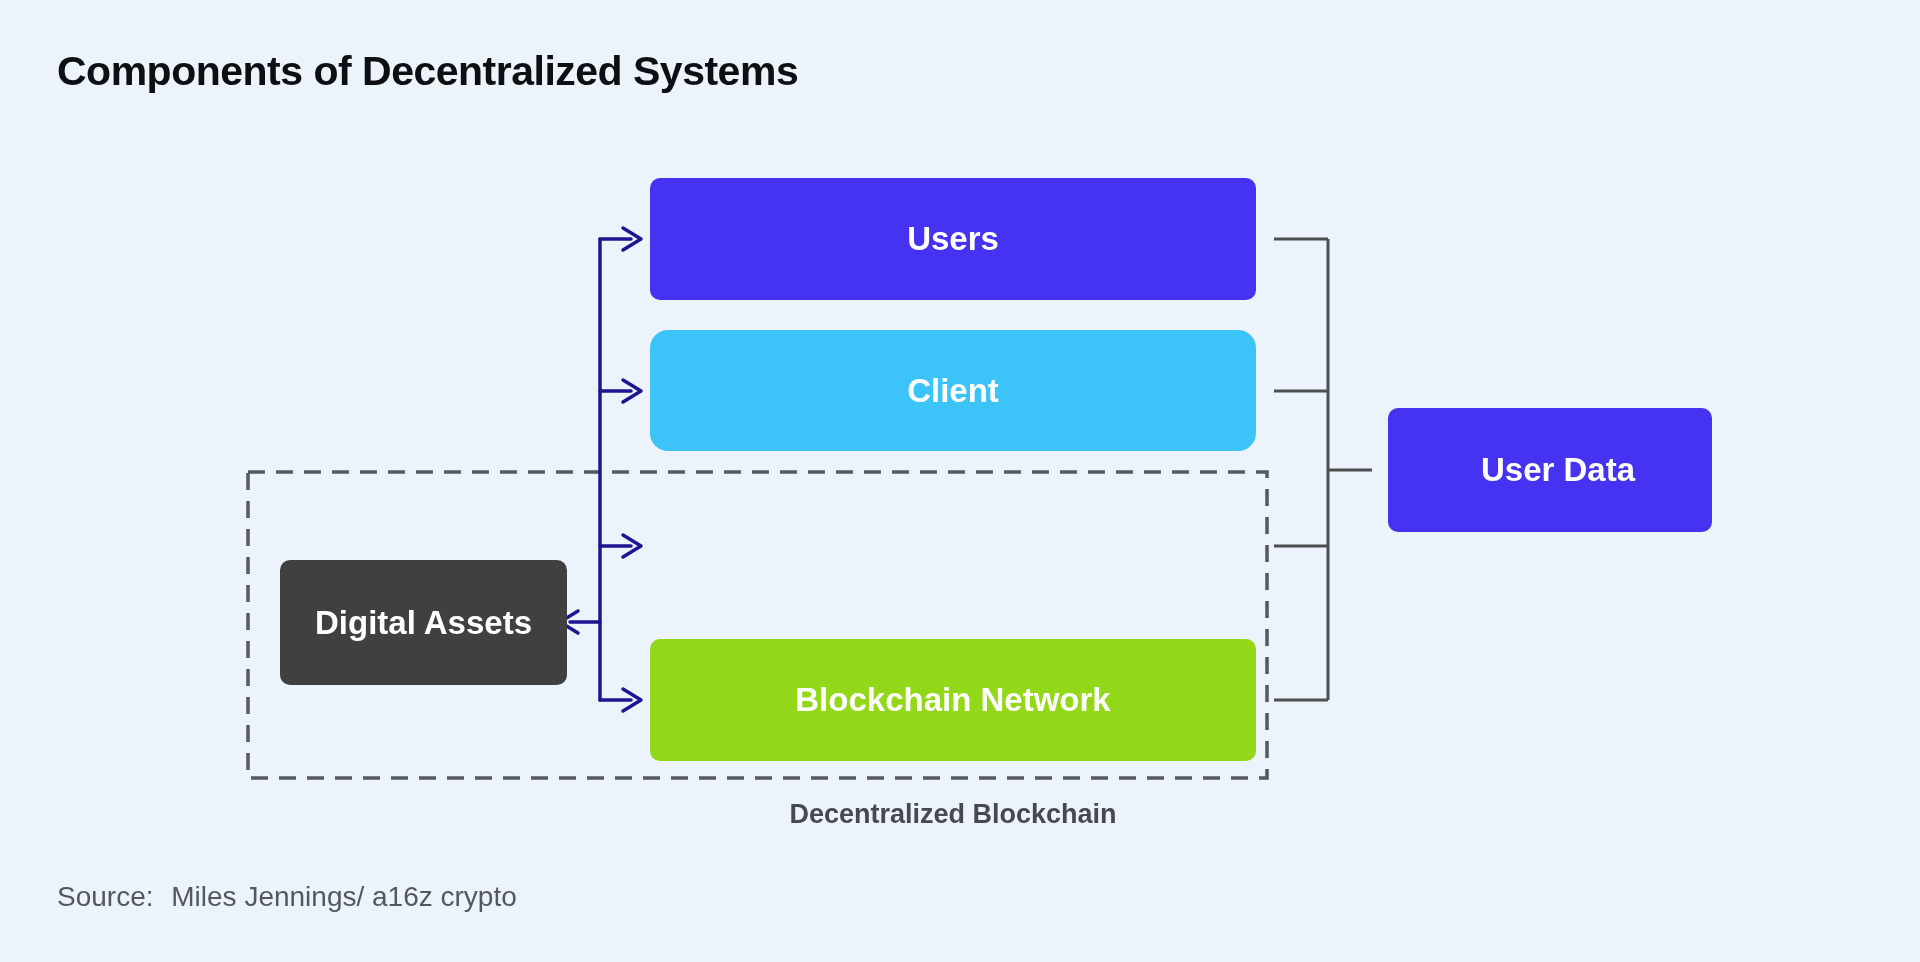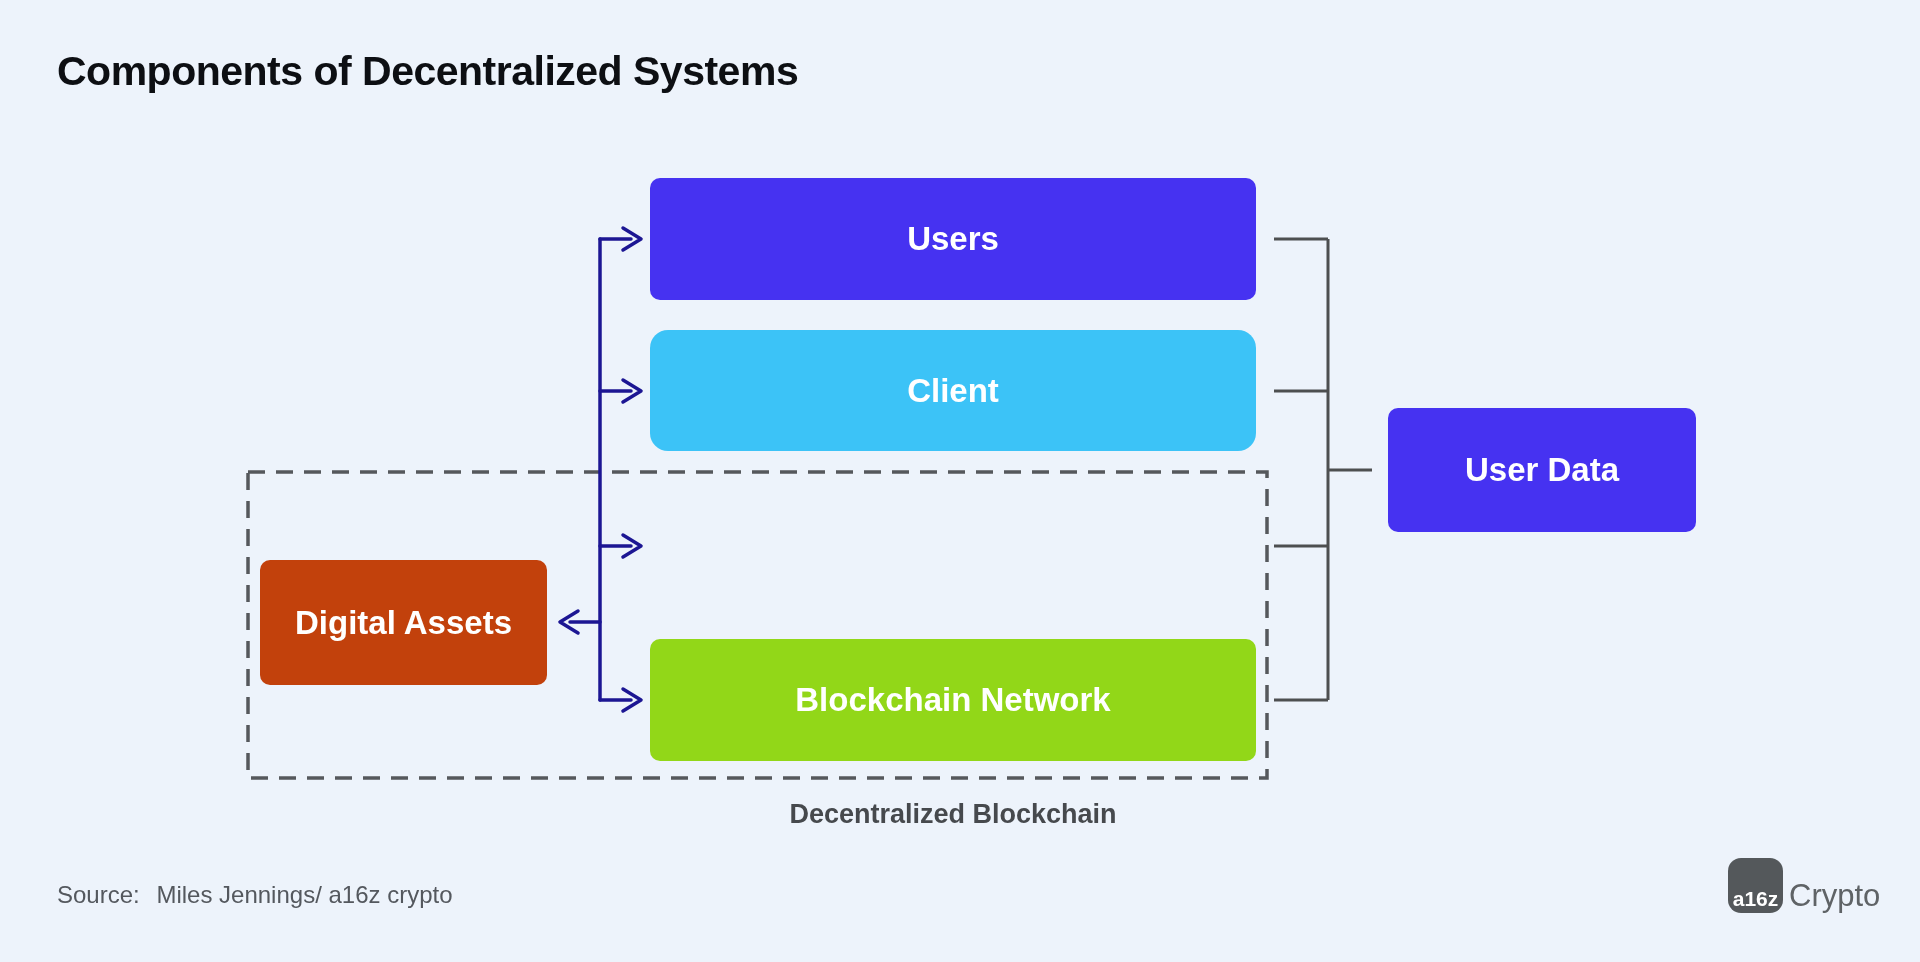--- a/index.html
+++ b/index.html
@@ -44,36 +44,36 @@
     font-weight: 700;
     font-size: 33px;
     line-height: 1.32;
     text-align: center;
   }
   .box-users      { left: 650px;  top: 178px; width: 606px; height: 122px; }
   .box-client     { left: 650px;  top: 330px; width: 606px; height: 121px; border-radius: 18px; }
   .box-protocol   { left: 650px;  top: 484px; width: 606px; height: 125px; }
   .box-blockchain { left: 650px;  top: 639px; width: 606px; height: 122px; }
   .box-digital    { left: 260px;  top: 560px; width: 287px; height: 125px; }
-  .box-userdata   { left: 1388px; top: 408px; width: 308px; height: 124px; }
+  .box-userdata   { left: 1388px; top: 408px; width: 308px; height: 124px; padding-left: 16px; }
   .governance-label {
     position: absolute;
     left: 650px;
     top: 799px;
     width: 606px;
     text-align: center;
     font-size: 27px;
     font-weight: 700;
     color: #46494d;
   }
   .source-note {
     position: absolute;
     left: 57px;
     top: 881px;
-    font-size: 24px;
+    font-size: 28px;
     color: #54585e;
   }
   .source-note .source-text { margin-left: 10px; }
   .logo {
     position: absolute;
     left: 1728px;
     top: 858px;
     display: flex;
     align-items: flex-end;
   }
@@ -150,35 +150,29 @@
 
   <div class="box box-client" style="background-color: rgb(60, 195, 247);">
     <span>Client</span>
   </div>
 
 
   <div class="box box-blockchain" style="background-color: rgb(146, 215, 24);">
     <span>Blockchain Network</span>
   </div>
 
-  <div class="box box-digital" style="background-color: #c2410c;">
+  <div class="box box-digital" style="background-color: #404040; margin-left: 20px;">
     <span>Digital Assets</span>
   </div>
 
   <div class="box box-userdata" style="background-color: rgb(70, 50, 241);">
     <span>User Data</span>
   </div>
 
   <div class="governance-label">Decentralized Blockchain</div>
 
   <div class="source-note">
     <span class="source-prefix">Source:</span>
     <span class="source-text">Miles Jennings/ a16z crypto</span>
   </div>
 
-  <div class="logo">
-    <div class="logo-mark" style="background-color: rgb(84, 88, 91);">
-      <span>a16z</span>
-    </div>
-    <span class="logo-name">Crypto</span>
-  </div>
 
 </div>
 
 </body></html>

